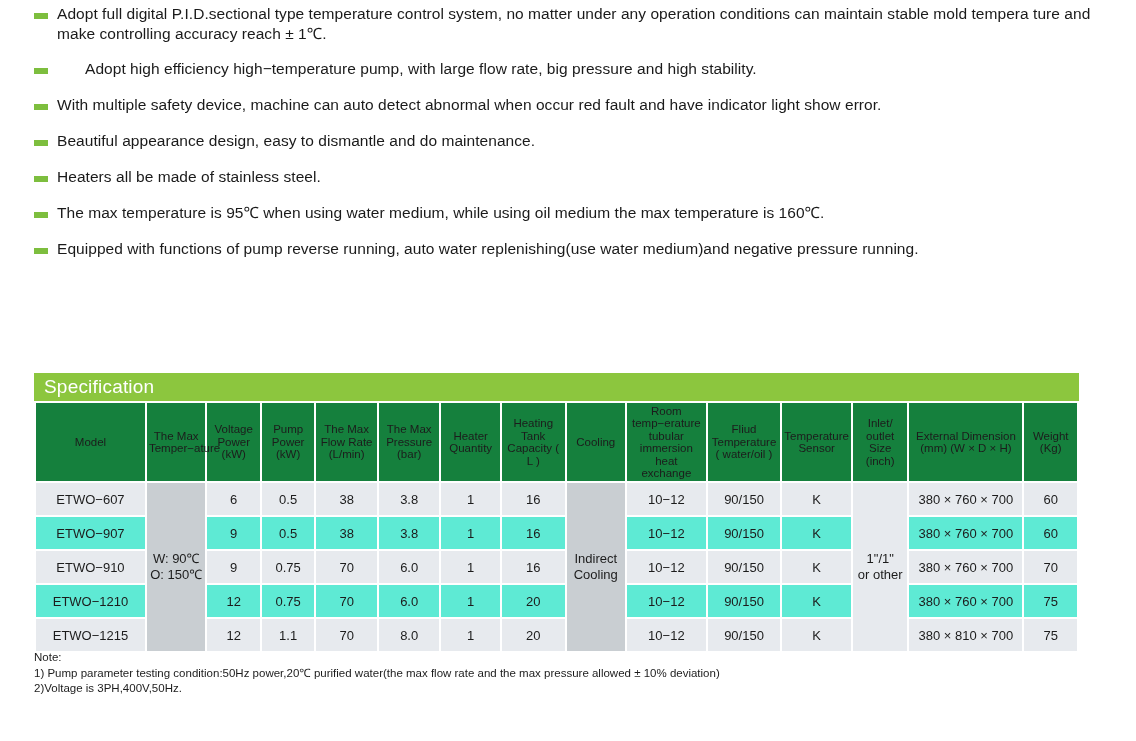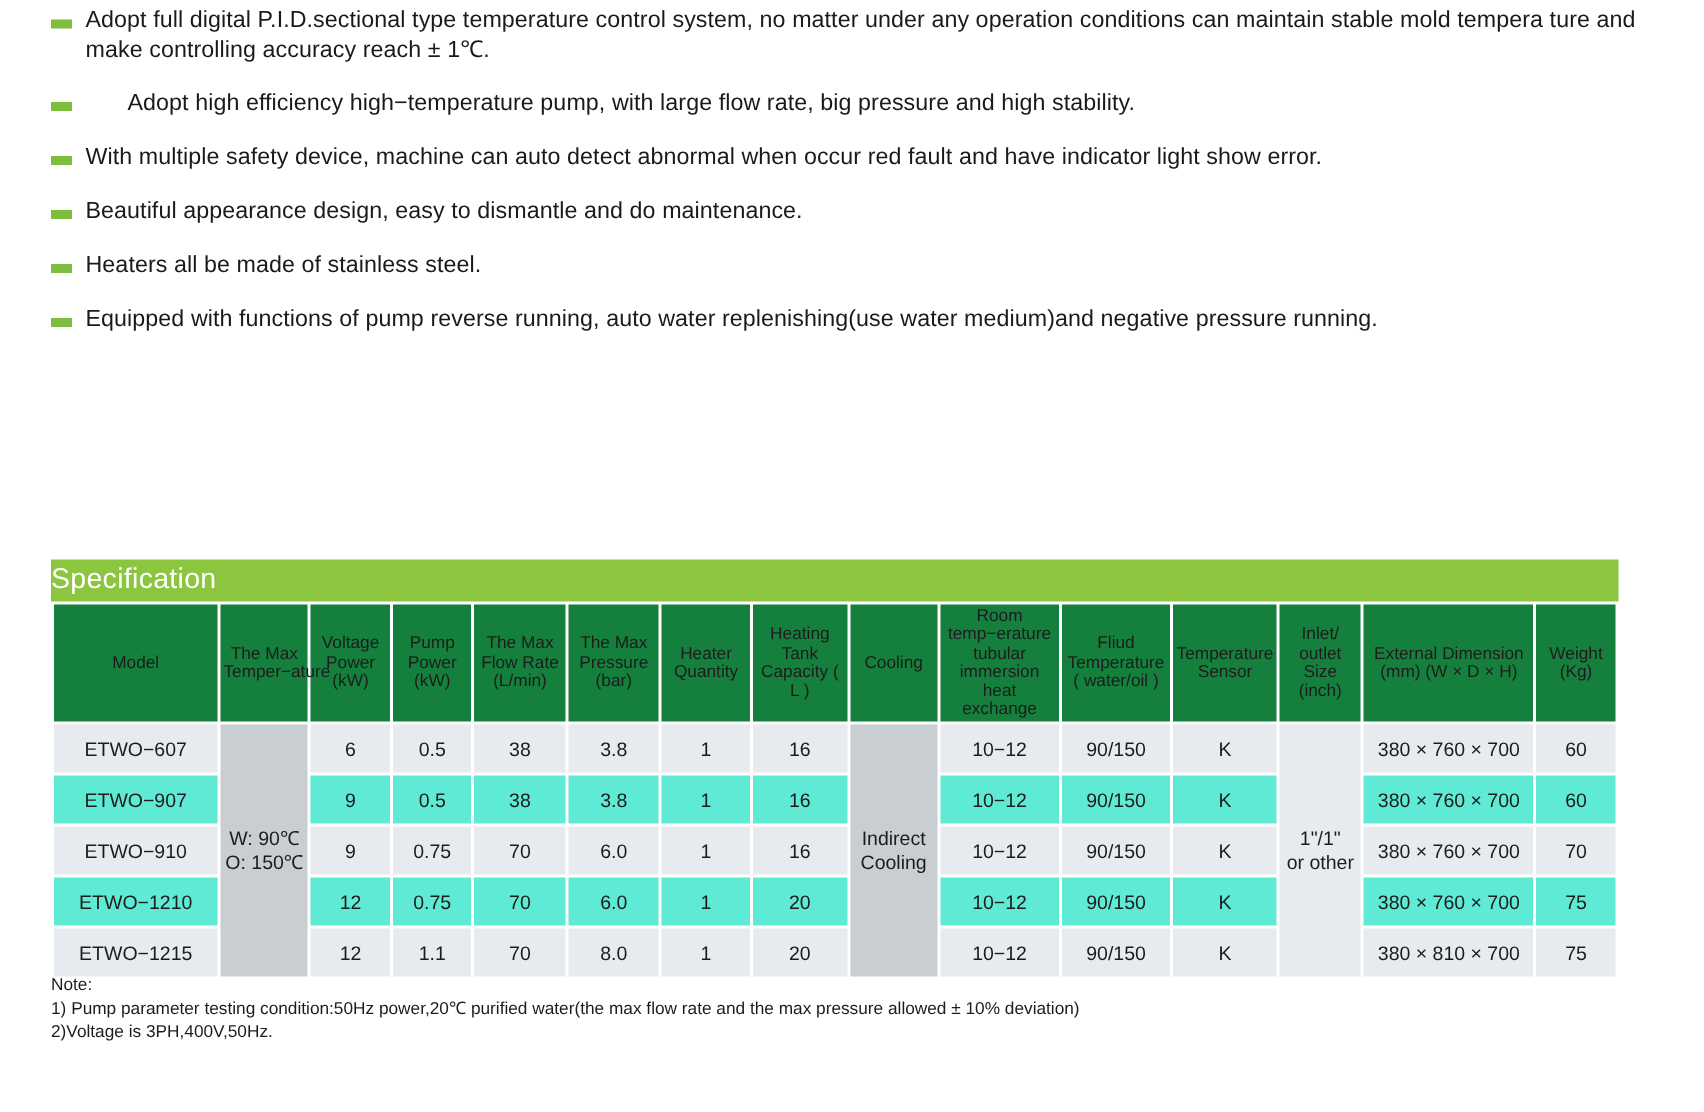--- a/index.html
+++ b/index.html
@@ -51,20 +51,21 @@
     left: 34px;
     top: 373px;
     width: 1045px;
   }
   .spec-title {
     height: 28px;
     background: #8cc63e;
     color: #ffffff;
     font-size: 19px;
     line-height: 28px;
+    padding-left: 10px;
     letter-spacing: 0.2px;
   }
   table.spec {
     border-collapse: separate;
     border-spacing: 2px 2px;
     width: 1045px;
     margin-top: 0px;
     table-layout: fixed;
   }
   table.spec th, table.spec td {
@@ -133,20 +134,24 @@
       <span class="bullet-dash"></span>
       <span class="feature-text">With multiple safety device, machine can auto detect abnormal when occur red fault and have indicator light show error.</span>
     </div>
     <div class="feature-row" style="margin-bottom:16px;">
       <span class="bullet-dash"></span>
       <span class="feature-text">Beautiful appearance design, easy to dismantle and do maintenance.</span>
     </div>
     <div class="feature-row" style="margin-bottom:16px;">
       <span class="bullet-dash"></span>
       <span class="feature-text">Heaters all be made of stainless steel.</span>
+    </div>
+    <div class="feature-row" style="margin-bottom:16px;">
+      <span class="bullet-dash"></span>
+      <span class="feature-text">The max temperature is 95℃ when using water medium, while using oil medium the max temperature is 160℃.</span>
     </div>
     <div class="feature-row">
       <span class="bullet-dash"></span>
       <span class="feature-text justify">Equipped with functions of pump reverse running, auto water replenishing(use water medium)and negative pressure running.</span>
     </div>
   </div>
 
   <div class="spec-wrap">
     <div class="spec-title">Specification</div>
 

